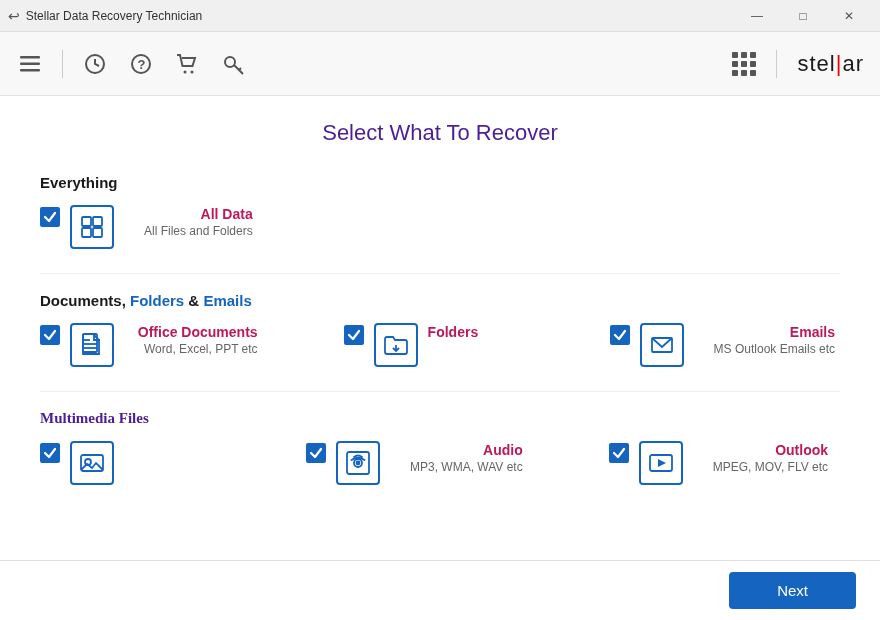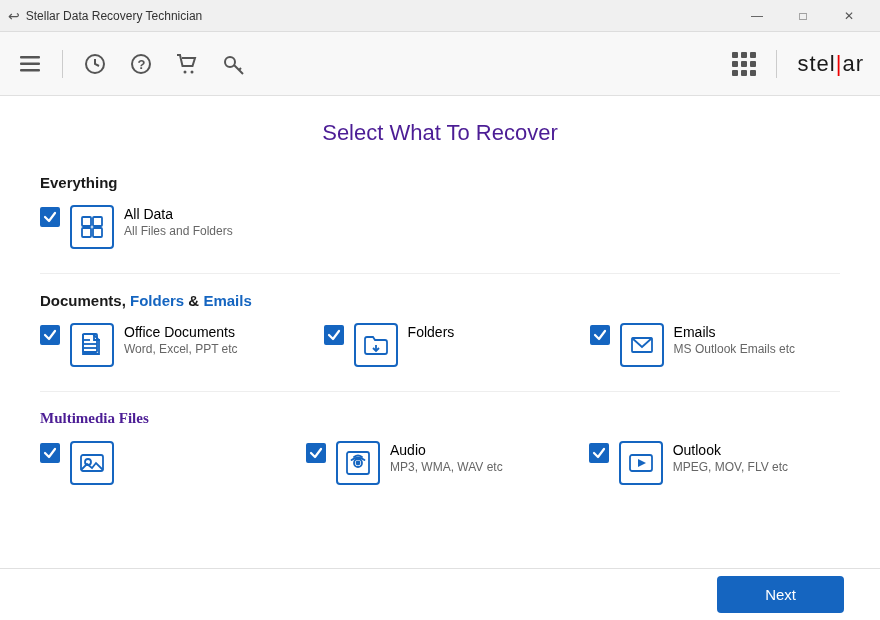--- a/index.html
+++ b/index.html
@@ -98,36 +98,38 @@
       width: 44px; height: 44px;
       border: 2px solid #1565c0;
       border-radius: 4px;
       display: flex; align-items: center; justify-content: center;
       flex-shrink: 0; color: #1565c0;
     }
     .icon-box svg { width: 26px; height: 26px; }
 
     
     .item-text .item-name {
-      font-size: 14px; font-weight: 400; color: #000000;
+      font-size: 14px; font-weight: 700; color: #be185d;
       line-height: 1.3;
+      text-align: right;
     }
     .item-text .item-desc {
       font-size: 12px; color: #666;
       line-height: 1.4;
+      margin-left: 20px;
     }
 
     
     .footer {
-      height: 52px;
+      height: 60px;
       border-top: 1px solid #e0e0e0;
       display: flex;
       align-items: center;
       justify-content: flex-end;
-      padding: 0 36px;
+      padding: 0 24px;
       background: #fff;
       flex-shrink: 0;
     }
     .next-btn {
       background: #1565c0;
       color: #fff;
       border: none;
       padding: 10px 48px;
       font-size: 15px;
       font-weight: 500;

